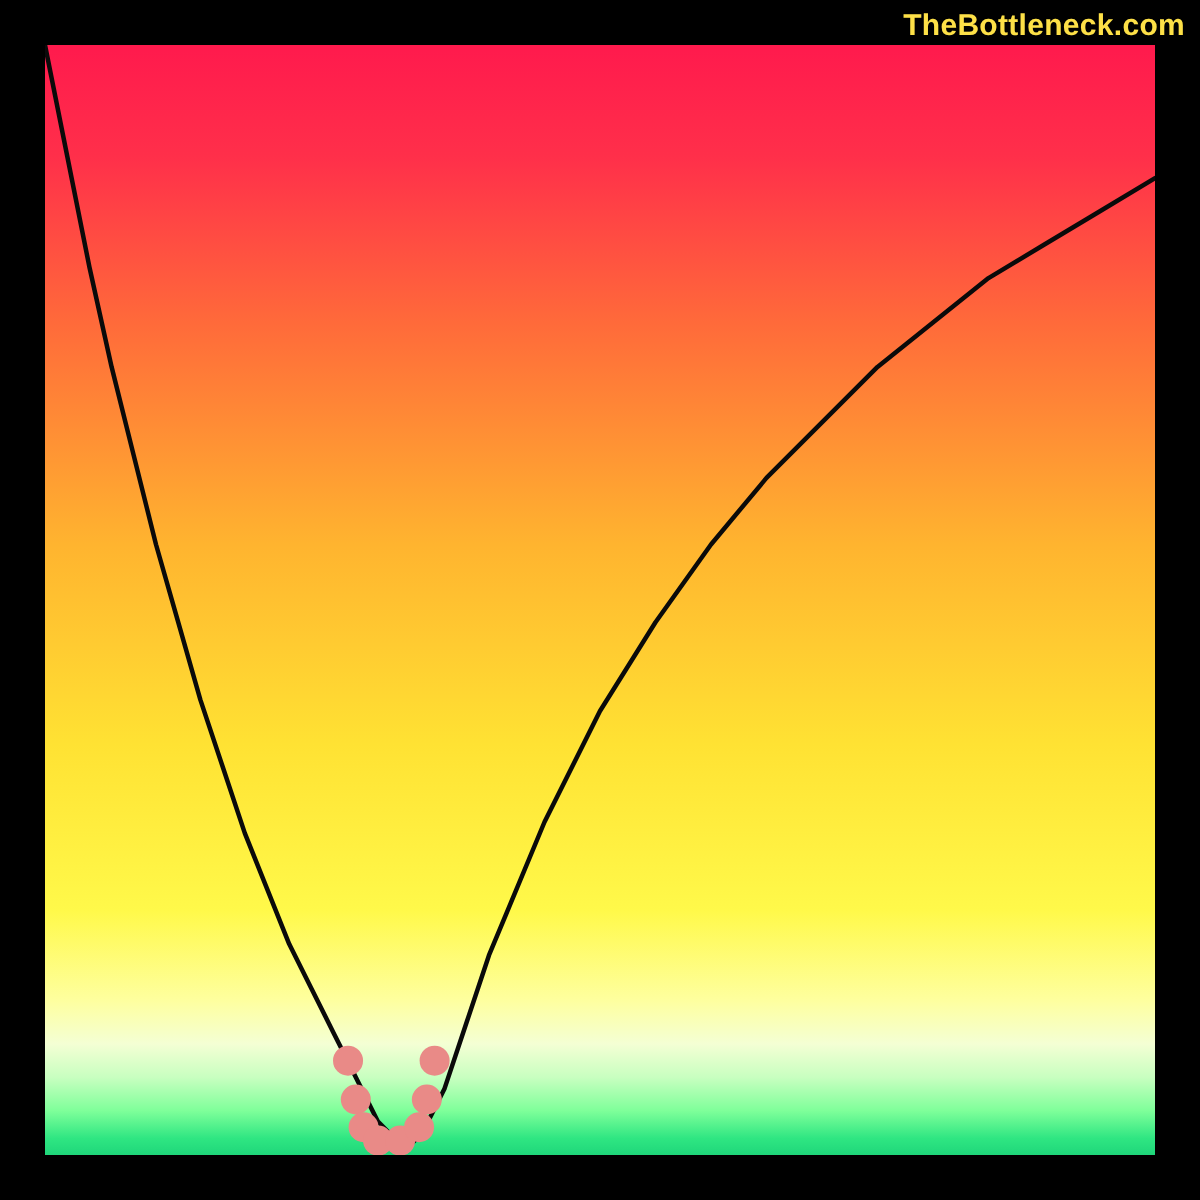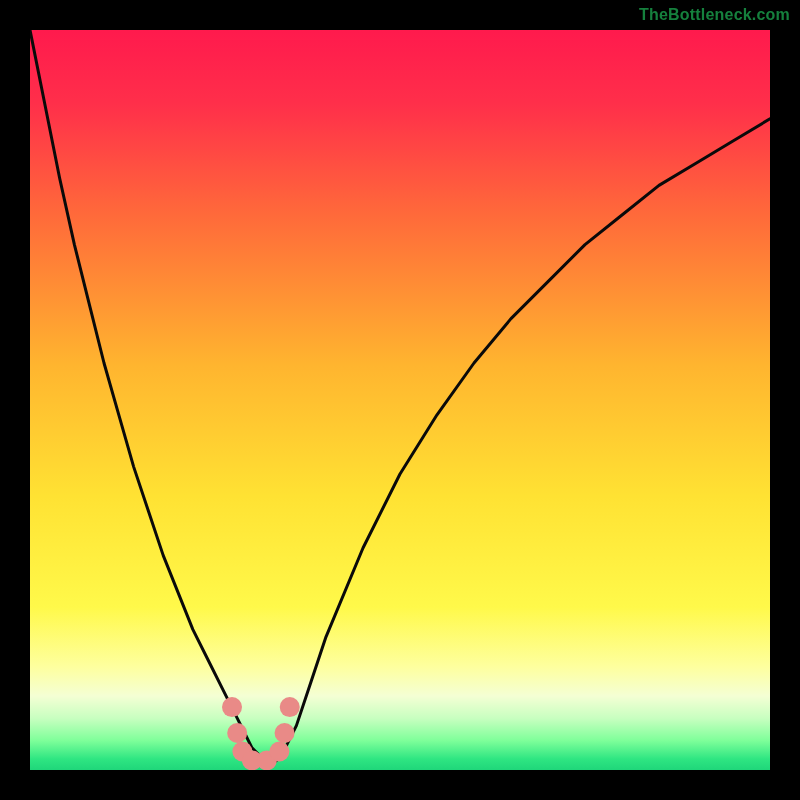--- a/index.html
+++ b/index.html
@@ -31,23 +31,23 @@
     left: 0;
     top: 0;
     width: 100%;
     height: 100%;
   }
   .watermark {
     position: absolute;
     top: 6px;
     right: 10px;
     font-family: Arial, Helvetica, sans-serif;
-    font-size: 16px;
+    font-size: 20px;
     font-weight: 600;
-    color: #15803d;
+    color: #fde047;
     letter-spacing: 0.2px;
     user-select: none;
   }
   svg.curves {
     position: absolute;
     left: 0;
     top: 0;
     width: 100%;
     height: 100%;
   }

